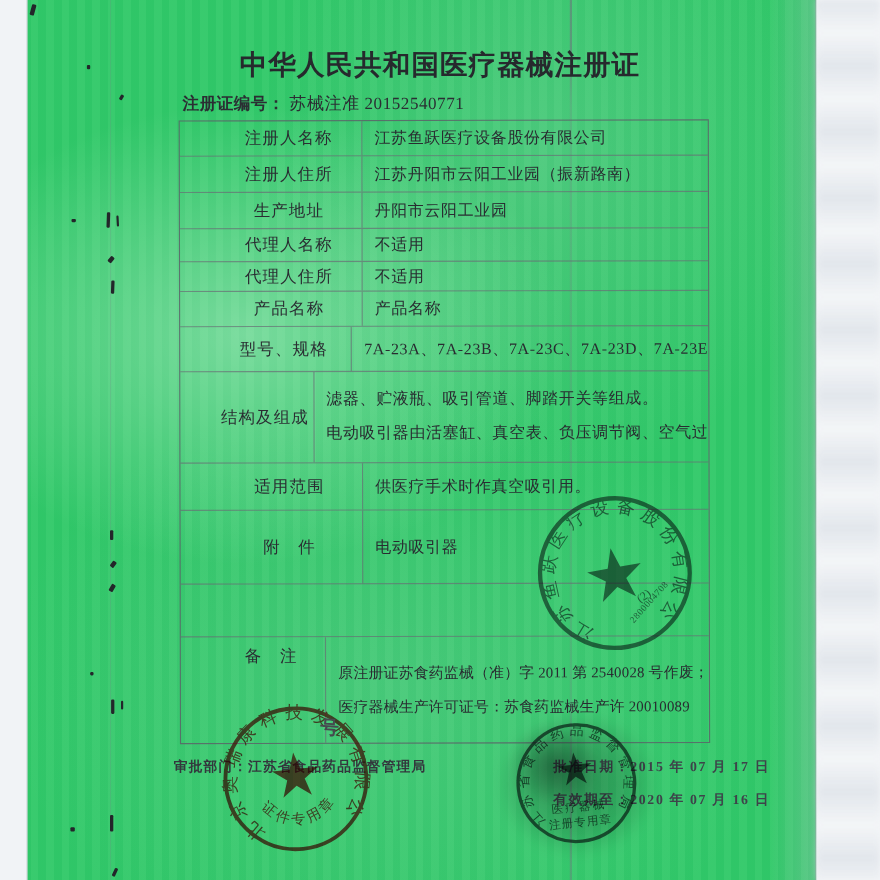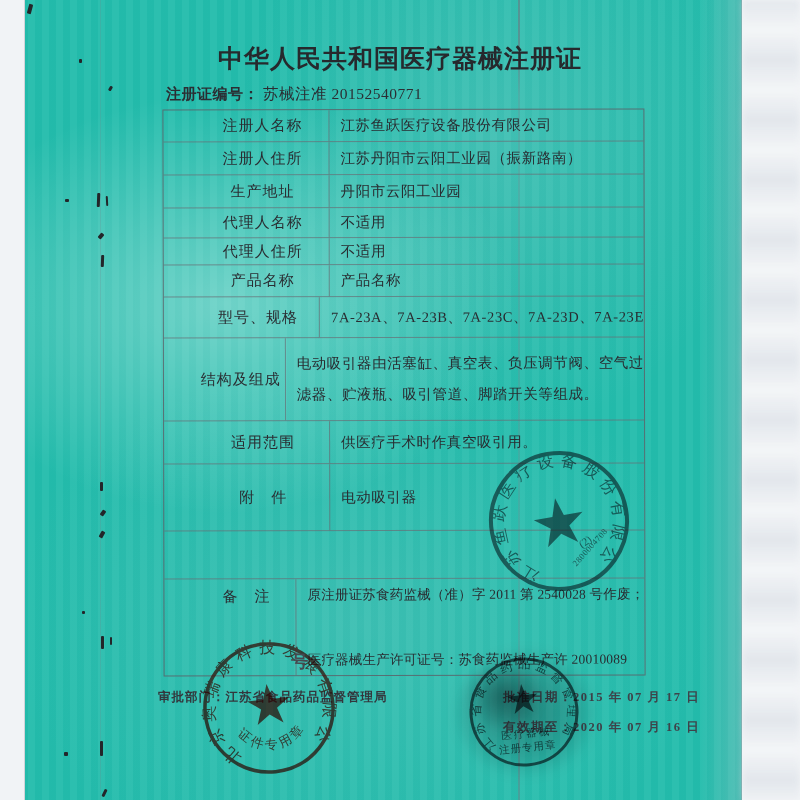--- a/index.html
+++ b/index.html
@@ -1,18 +1,18 @@
 <!DOCTYPE html>
 <html><head>
 <meta charset="utf-8">
 <style>
   html,body{margin:0;padding:0;}
   body{width:800px;height:800px;overflow:hidden;background:#e9ebee;
        font-family:"Liberation Serif","DejaVu Serif",serif;}
-  .canvas{position:relative;width:800px;height:800px;background:#14b8a6;}
+  .canvas{position:relative;width:800px;height:800px;background:#22c55e;}
 
   
   .texture{position:absolute;inset:0;z-index:0;
     background:
       radial-gradient(420px 300px at 28% 38%, rgba(255,255,255,.35), transparent 70%),
       radial-gradient(380px 420px at 62% 18%, rgba(203,209,217,.18), transparent 70%),
       radial-gradient(500px 380px at 45% 78%, rgba(203,209,217,.15), transparent 72%),
       repeating-linear-gradient(90deg, rgba(255,255,255,.10) 0 7px, rgba(204,210,218,.08) 7px 14px);}
   .left-strip{position:absolute;left:0;top:0;width:24px;height:800px;z-index:1;
     background:#f1f3f6;border-right:1px solid rgba(150,156,165,.35);}
@@ -39,21 +39,21 @@
     border:1px solid rgba(92,97,105,.85);box-sizing:border-box;transform:rotate(-.12deg);}
   .trow{display:flex;box-sizing:border-box;border-bottom:1px solid rgba(104,109,117,.7);}
   .trow:last-child{border-bottom:none;}
   .tlabel{width:133px;box-sizing:border-box;border-right:1px solid rgba(104,109,117,.7);
     display:flex;align-items:center;justify-content:center;
     font-size:15px;color:#2a2d32;letter-spacing:1px;margin-left:33px;}
   .tvalue{flex:1;box-sizing:border-box;padding-left:11px;display:flex;flex-direction:column;
     justify-content:center;font-size:14.5px;color:#292c31;letter-spacing:.6px;white-space:nowrap;}
   .tvalue .ln{line-height:31px;}
   .trow.top .tlabel{align-items:flex-start;padding-top:8px;}
-  .trow.top .tvalue{justify-content:space-between;padding-top:0;}
+  .trow.top .tvalue{justify-content:center;padding-top:0;}
   .trow.small .tvalue{font-size:13.5px;letter-spacing:.2px;}
 
   
   .approval{position:absolute;left:158px;top:689px;z-index:3;font-size:12.5px;font-weight:700;
     color:#33373d;letter-spacing:1px;}
   .fdate{position:absolute;z-index:3;font-size:12.5px;font-weight:700;color:#3e434a;letter-spacing:1.5px;}
   .fdate.d1{left:503px;top:689px;}
   .fdate.d2{left:503px;top:719px;}
 
   
@@ -118,22 +118,22 @@
       <div class="tlabel">产品名称</div>
       <div class="tvalue">产品名称</div>
     </div>
     <div class="trow" style="height:41px">
       <div class="tlabel">型号、规格</div>
       <div class="tvalue">7A-23A、7A-23B、7A-23C、7A-23D、7A-23E</div>
     </div>
     <div class="trow" style="height:83px">
       <div class="tlabel">结构及组成</div>
       <div class="tvalue">
+        <div class="ln">滤器、贮液瓶、吸引管道、脚踏开关等组成。</div>
         <div class="ln">电动吸引器由活塞缸、真空表、负压调节阀、空气过</div>
-        <div class="ln">滤器、贮液瓶、吸引管道、脚踏开关等组成。</div>
       </div>
     </div>
     <div class="trow" style="height:43px">
       <div class="tlabel">适用范围</div>
       <div class="tvalue">供医疗手术时作真空吸引用。</div>
     </div>
     <div class="trow" style="height:67px">
       <div class="tlabel">附　件</div>
       <div class="tvalue">电动吸引器</div>
     </div>

